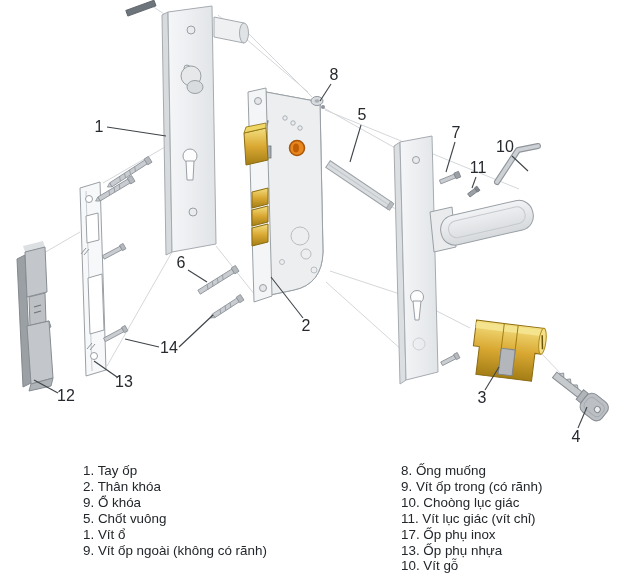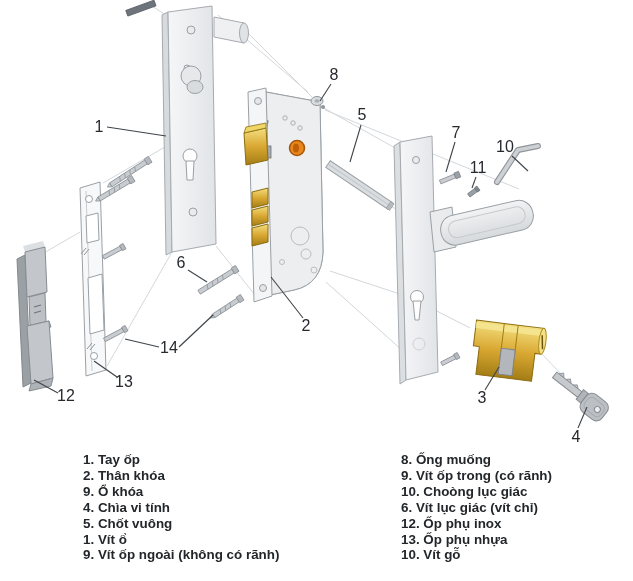--- a/index.html
+++ b/index.html
@@ -7,21 +7,21 @@
     position:relative;width:633px;height:581px;background:#ffffff;
     border-right:1px solid #c6c6c6;overflow:hidden;
     font-family:"Liberation Sans",sans-serif;
   }
   svg{position:absolute;left:0;top:0;display:block;}
   .callout{font-size:16px;font-weight:500;fill:#26292d;font-family:"Liberation Sans",sans-serif;}
   .leader{stroke:#3f4449;stroke-width:1.1;fill:none;}
   .cline{stroke:#d4d7da;stroke-width:1;fill:none;}
   .outline{stroke:#9aa0a5;stroke-width:1;}
   .legend{position:absolute;top:452px;left:0;width:633px;height:129px;}
-  .legend .col{position:absolute;top:0;font-weight:bold;}
+  .legend .col{position:absolute;top:11px;}
   .legend .col.left{left:83px;}
   .legend .col.right{left:358px;margin-left:43px;}
   .legend .row{
     font-size:13.4px;line-height:15.9px;color:#23272b;white-space:nowrap;
   }
 </style>
 </head>
 <body>
 
 <div class="stage">
@@ -271,29 +271,28 @@
     <text class="callout" x="124" y="387">13</text>
     <text class="callout" x="169" y="353">14</text>
   </g>
 </svg>
 
 <div class="legend">
   <div class="col left">
     <div class="row">1. Tay ốp</div>
     <div class="row">2. Thân khóa</div>
     <div class="row">9. Ổ khóa</div>
-    <div class="row">4. Chìa vi tính</div>
     <div class="row">5. Chốt vuông</div>
     <div class="row">1. Vít ổ</div>
     <div class="row">9. Vít ốp ngoài (không có rãnh)</div>
   </div>
   <div class="col right">
     <div class="row">8. Ống muống</div>
     <div class="row">9. Vít ốp trong (có rãnh)</div>
     <div class="row">10. Choòng lục giác</div>
-    <div class="row">6. Vít lục giác (vít chỉ)</div>
-    <div class="row">12. Ốp phụ inox</div>
+    <div class="row">11. Vít lục giác (vít chỉ)</div>
+    <div class="row">17. Ốp phụ inox</div>
     <div class="row">13. Ốp phụ nhựa</div>
     <div class="row">10. Vít gỗ</div>
   </div>
 </div>
 
 </div>
 
 </body></html>

